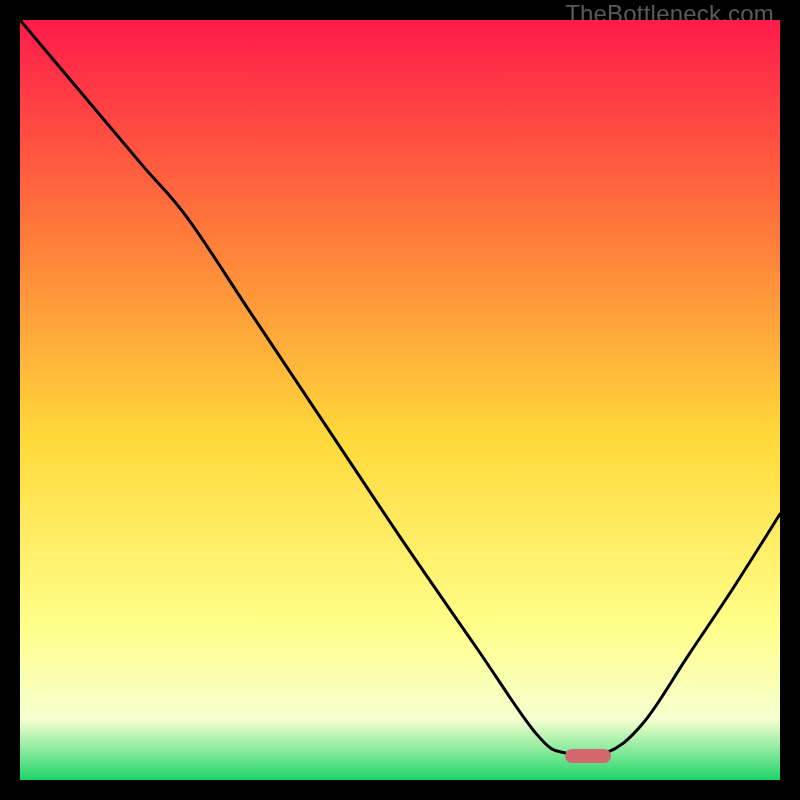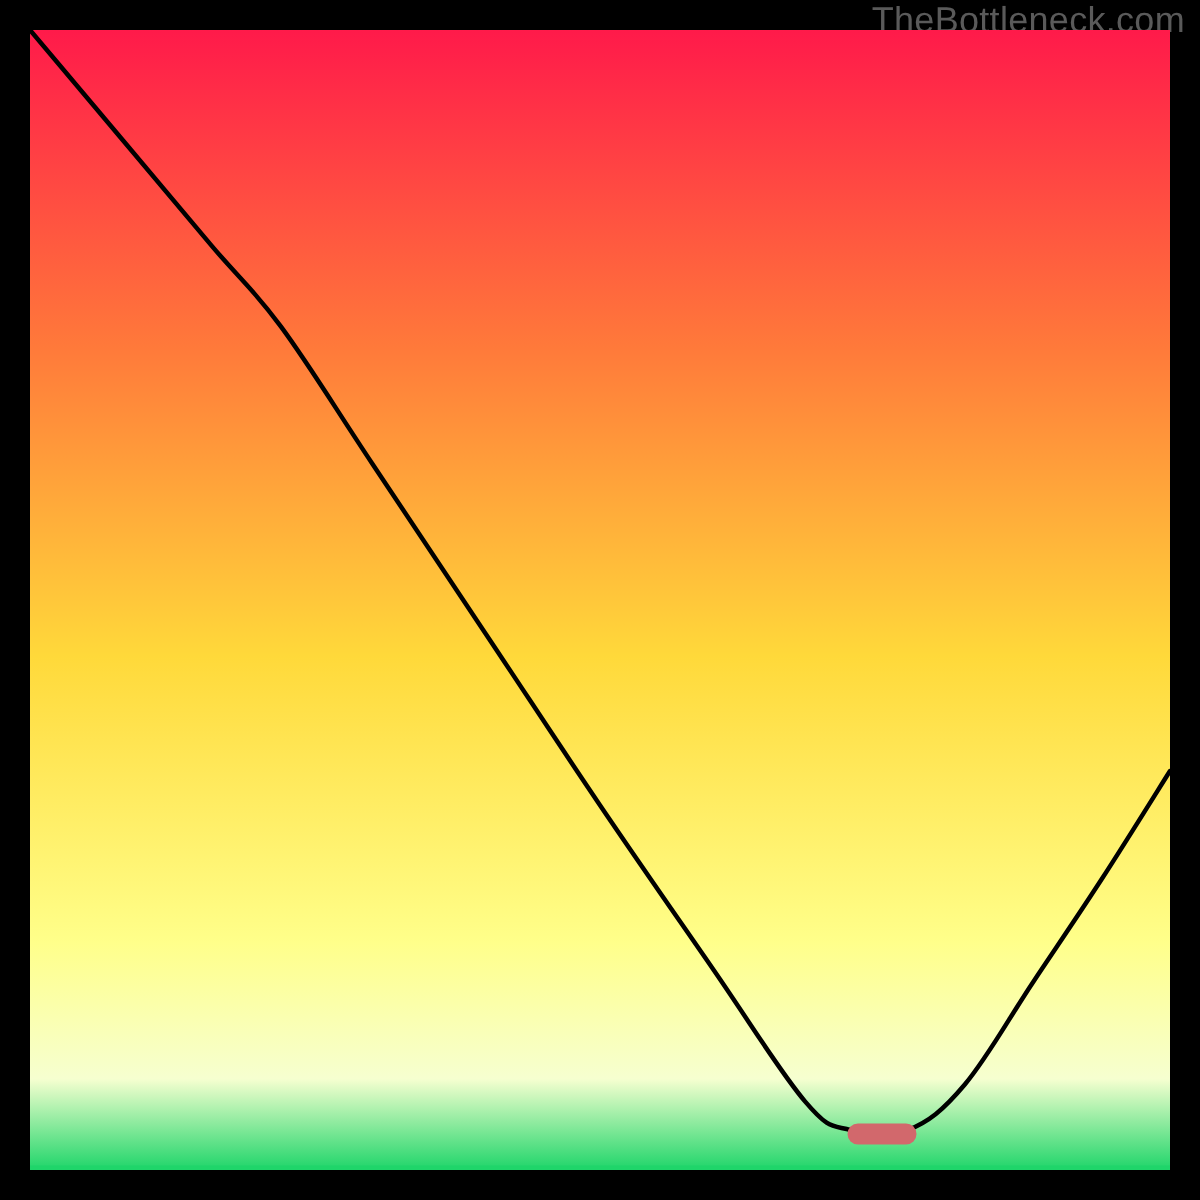--- a/index.html
+++ b/index.html
@@ -22,21 +22,21 @@
   .plot {
     position: absolute;
     left: 0;
     top: 0;
     width: 760px;
     height: 760px;
   }
   .watermark {
     position: absolute;
     top: 0px;
-    right: 10px;
+    right: 26px;
     color: #5a5a5a;
     font-size: 24px;
     font-weight: 500;
     letter-spacing: 0.2px;
   }
   .marker {
     position: absolute;
     width: 46px;
     height: 14px;
     background: #d2686c;

